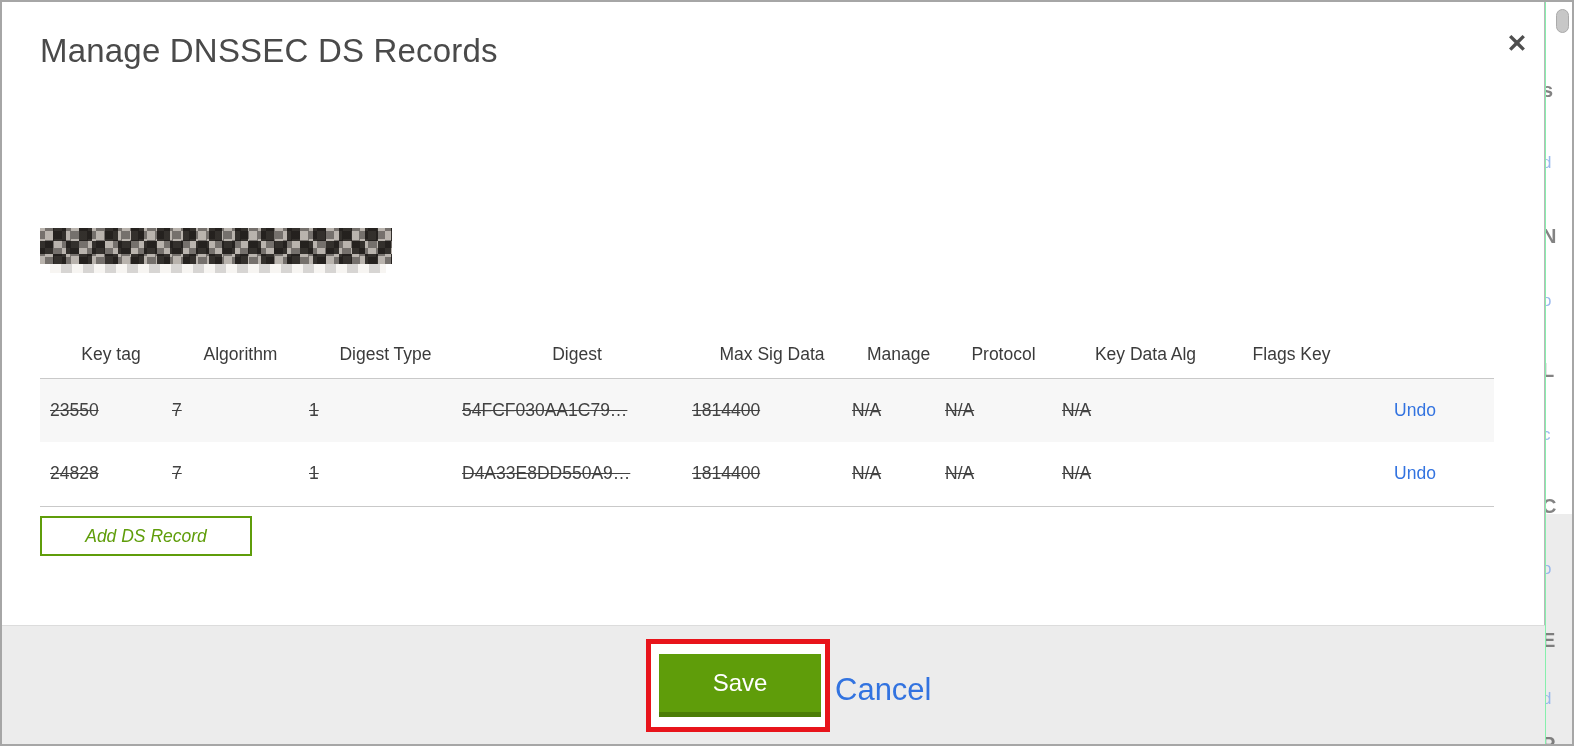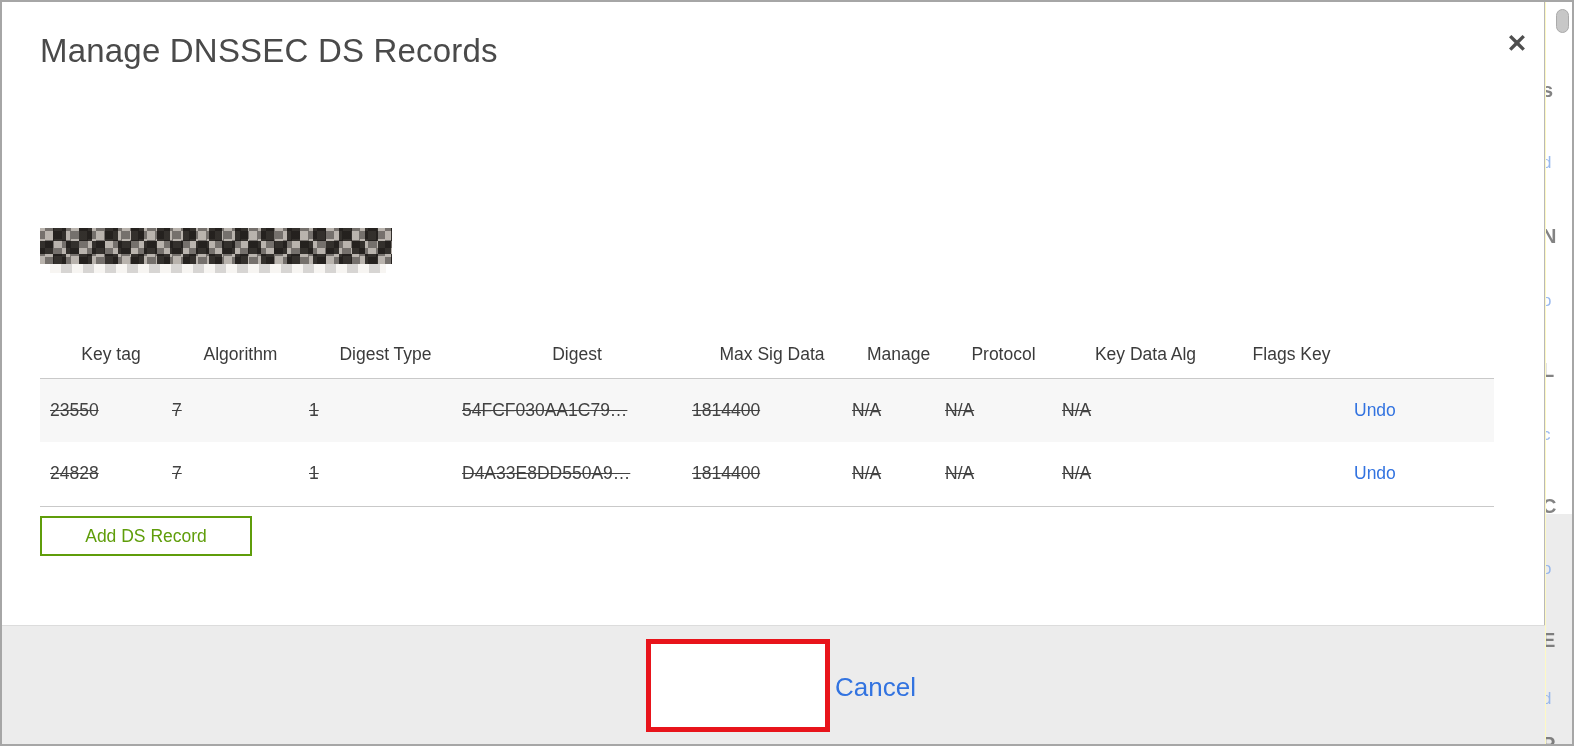--- a/index.html
+++ b/index.html
@@ -1,20 +1,20 @@
 <!DOCTYPE html>
 <html style="--green: #5f9d0a; --green-dark: #4b7d06; --blue-link: #3273e0; --red-annotation: #e8141b; --row-alt-bg: #f7f7f7; --footer-bg: #ececec; --text-dark: #3b3b3b; --title: #4a4a4a; --border-gray: #c9c9c9;"><head>
 <meta charset="utf-8">
 <style>
   * { margin:0; padding:0; box-sizing:border-box; }
   body { background:#fff; font-family:"Liberation Sans", sans-serif; }
 
   .canvas {
     position:relative; width:1574px; height:746px;
-    border:2px solid #a6a6a6; background:#fef9c3; overflow:hidden;
+    border:2px solid #a6a6a6; background:#86efac; overflow:hidden;
     font-family:"Liberation Sans", sans-serif;
   }
 
   
   .modal-sheet {
     position:absolute; left:0; top:0; bottom:0; width:1543px;
     background:#fff; border-right:1px solid #b8b8b8;
   }
 
   
@@ -62,46 +62,46 @@
     border-collapse:collapse; table-layout:fixed;
   }
   .ds-table thead th {
     height:46px; font-size:17.5px; font-weight:normal; color:var(--text-dark);
     text-align:center; vertical-align:middle; border-bottom:1px solid var(--border-gray);
   }
   .ds-table tbody td { height:64px; font-size:17.5px; color:#424242; vertical-align:middle; }
   .ds-table tbody tr.row-alt { background:var(--row-alt-bg); }
   .ds-table tbody tr:last-child td { border-bottom:1px solid var(--border-gray); }
   .ds-table th:first-child, .ds-table td:first-child { padding-left:10px; }
-  .ds-table .action { text-align:left; padding-right:18px; }
+  .ds-table .action { text-align:center; padding-right:18px; }
   .struck { text-decoration:line-through; }
   .undo-link { color:var(--blue-link); cursor:pointer; }
 
   .add-btn {
     position:absolute; left:38px; top:514px; width:212px; height:40px;
     background:#fff; border:2px solid var(--green); color:var(--green);
-    font-size:17.5px; display:flex; align-items:center; justify-content:center; cursor:pointer;
+    font-size:17.5px; display:flex; align-items:center; justify-content:center; cursor:pointer;font-style:italic;
   }
 
   .modal-footer {
     position:absolute; left:0; top:623px; width:1543px; bottom:0;
     background:var(--footer-bg); border-top:1px solid #dcdcdc;
   }
 
   .annotation-box {
     position:absolute; left:644px; top:637px; width:184px; height:93px;
     background:#fff; border:5px solid var(--red-annotation);
   }
   .save-btn {
     position:absolute; left:657px; top:652px; width:162px; height:63px;
     background:var(--green); border:none; border-bottom:5px solid var(--green-dark);
     color:#fff; font-size:24px; display:flex; align-items:center; justify-content:center;
     cursor:pointer;
   }
-  .cancel-link { position:absolute; left:833px; top:670px; font-size:26px; color:var(--blue-link); cursor:pointer; }
+  .cancel-link { position:absolute; left:833px; top:670px; font-size:31px; color:var(--blue-link); cursor:pointer; }
 </style>
 </head>
 <body>
 
 <div class="canvas">
 
   <div class="modal-sheet"></div>
 
   <div class="modal-title">Manage DNSSEC DS Records</div>
 
@@ -163,20 +163,21 @@
         <td class="action"><span class="undo-link">Undo</span></td>
       </tr>
     </tbody>
   </table>
 
   <button class="add-btn">Add DS Record</button>
 
   <div class="modal-footer"></div>
 
   <div class="annotation-box"></div>
+  <button class="save-btn">Save</button>
   <span class="cancel-link">Cancel</span>
 
   <div class="bg-strip">
     <div class="strip-lower"></div>
     <span class="frag dark" style="top:78px">s</span>
     <span class="frag blue" style="top:152px">d</span>
     <span class="frag dark" style="top:224px">N</span>
     <span class="frag blue" style="top:290px">o</span>
     <span class="frag dark" style="top:358px">L</span>
     <span class="frag blue" style="top:424px">c</span>

